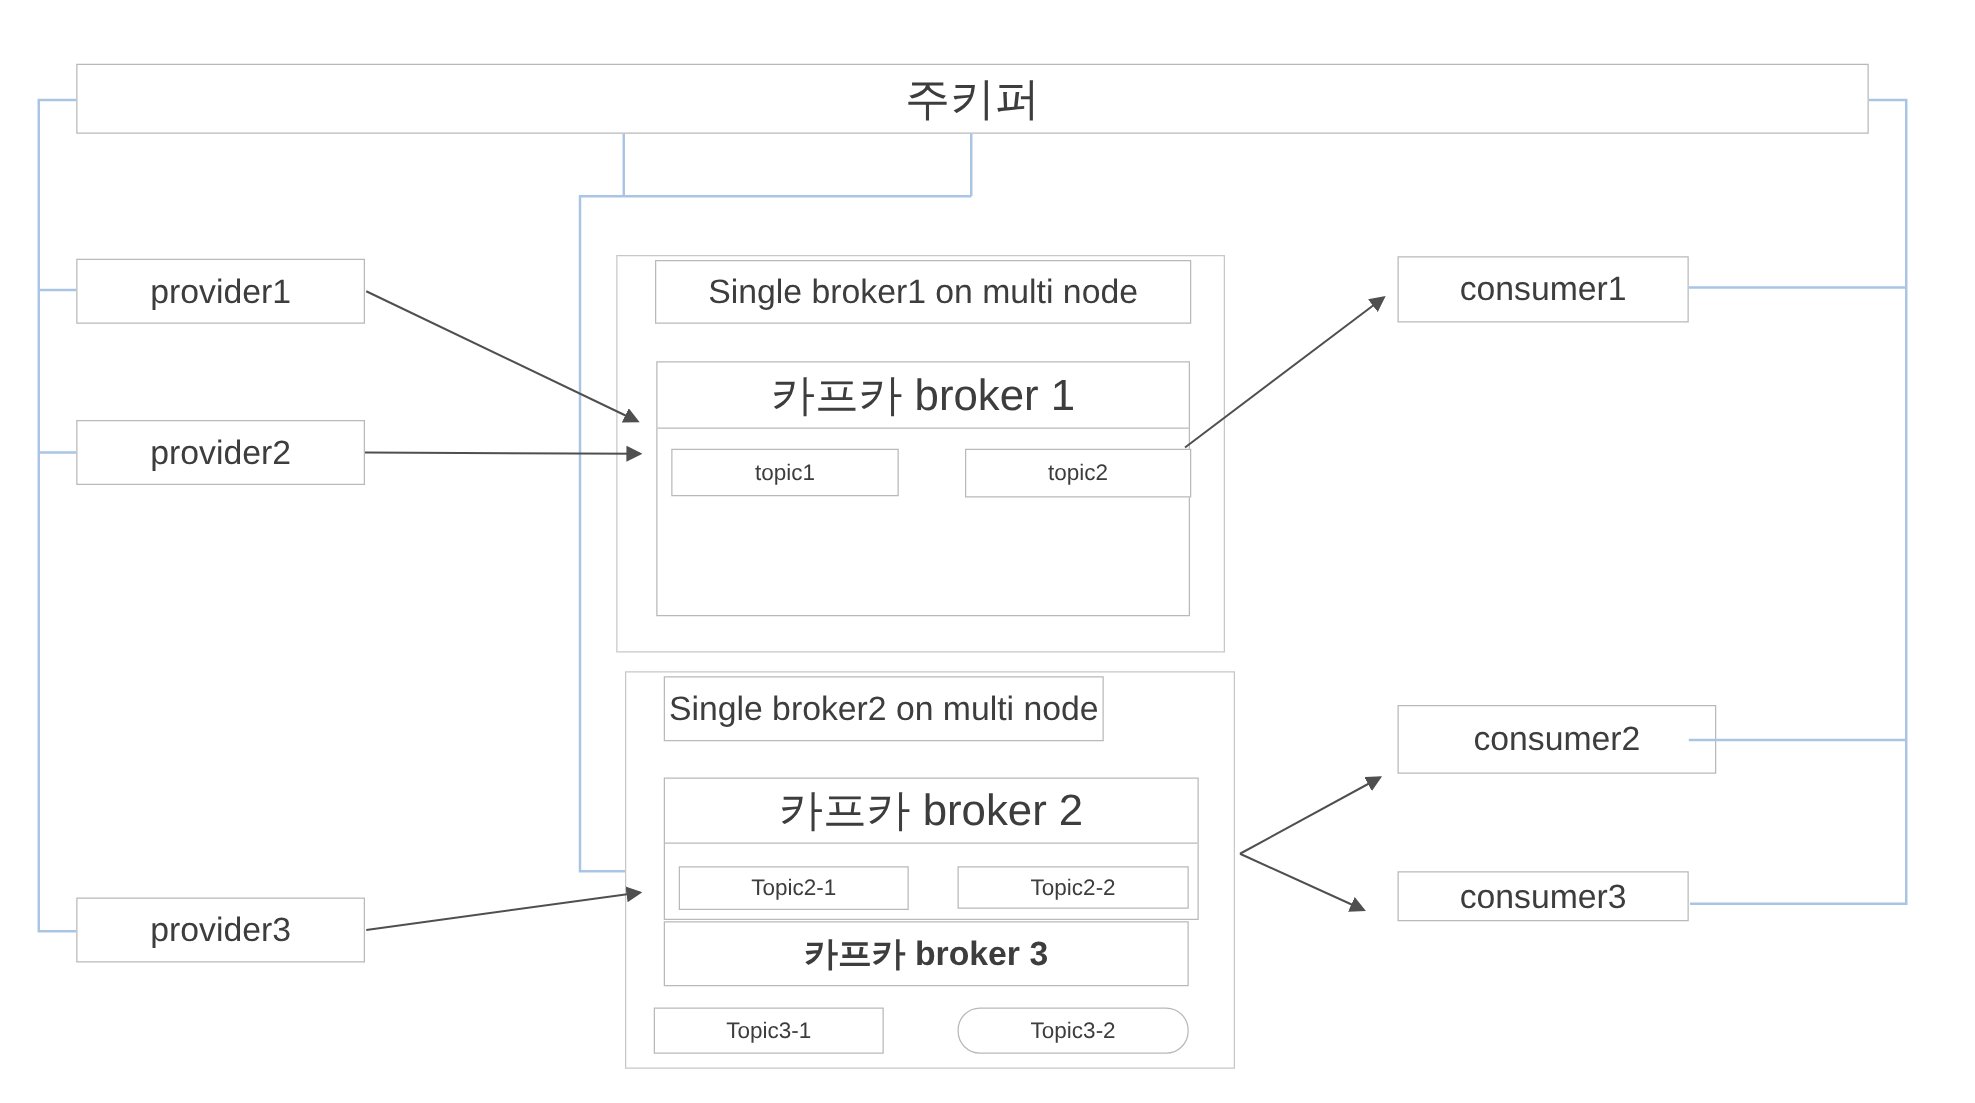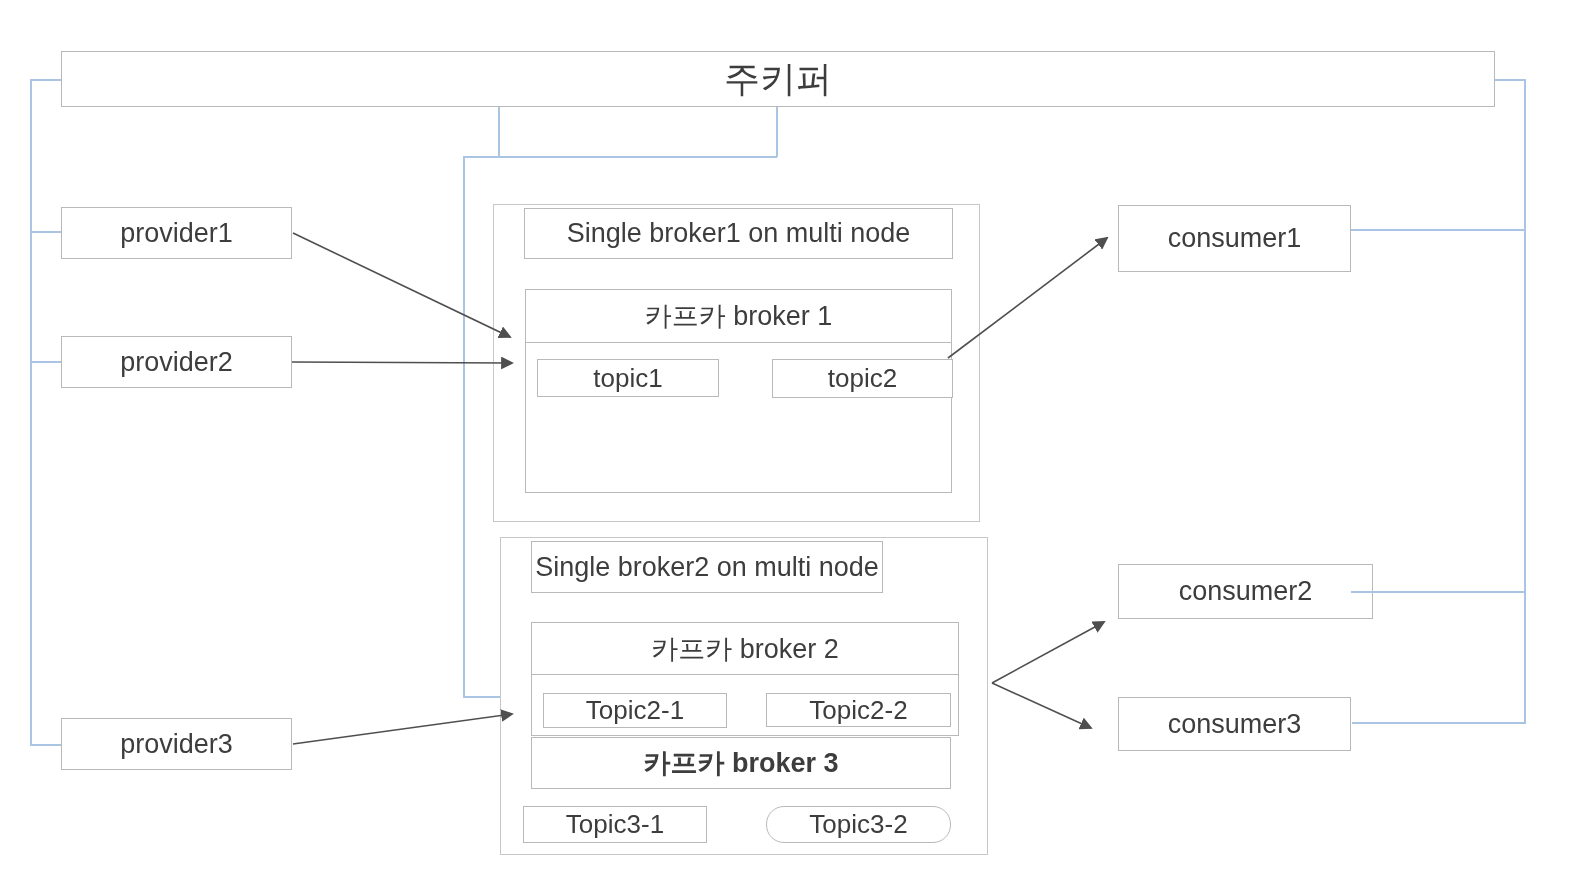--- a/index.html
+++ b/index.html
@@ -23,24 +23,24 @@
   .node{
     position:absolute;box-sizing:border-box;background:#fff;
     border:1.5px solid var(--border);
     display:flex;align-items:center;justify-content:center;
     font-size:27px;color:var(--text);white-space:nowrap;z-index:2;
   }
   .container-box{position:absolute;box-sizing:border-box;background:#fff;border:1.5px solid var(--border-light);z-index:1;}
   .broker{flex-direction:column;justify-content:flex-start;padding:0;}
   .broker-head{
     box-sizing:border-box;width:100%;display:flex;align-items:center;justify-content:center;
-    border-bottom:1.5px solid var(--border);font-size:27px;
+    border-bottom:1.5px solid var(--border);font-size:35px;
   }
   .title-lg{font-size:36px;}
-  .topic{font-size:26px;z-index:3;}
+  .topic{font-size:18px;z-index:3;}
 </style>
 </head>
 <body>
 
 <div class="stage">
 
   <svg class="wires" viewBox="0 0 1580 882" aria-hidden="true">
     <defs>
       <marker id="ah" viewBox="0 0 10 10" refX="8.5" refY="5" markerWidth="8" markerHeight="8" orient="auto-start-reverse">
         <path class="ah" d="M0,0 L10,5 L0,10 z"></path>
@@ -69,23 +69,23 @@
       <line x1="992" y1="683" x2="1091" y2="728" marker-end="url(#ah)"></line>
     </g>
   </svg>
 
   <div class="node title-lg" style="left:61px;top:51px;width:1434px;height:56px;">주키퍼</div>
 
   <div class="node" style="left:61px;top:207px;width:231px;height:52px;">provider1</div>
   <div class="node" style="left:61px;top:336px;width:231px;height:52px;">provider2</div>
   <div class="node" style="left:61px;top:718px;width:231px;height:52px;">provider3</div>
 
-  <div class="node" style="left:1118px;top:205px;width:233px;height:67px;">consumer1</div>
+  <div class="node" style="left:1118px;top:205px;width:233px;height:53px;">consumer1</div>
   <div class="node" style="left:1118px;top:564px;width:255px;height:55px;">consumer2</div>
-  <div class="node" style="left:1118px;top:697px;width:233px;height:54px;">consumer3</div>
+  <div class="node" style="left:1118px;top:697px;width:233px;height:40px;">consumer3</div>
 
   <div class="container-box" style="left:493px;top:204px;width:487px;height:318px;"></div>
   <div class="node" style="left:524px;top:208px;width:429px;height:51px;">Single broker1 on multi node</div>
   <div class="node broker" style="left:525px;top:289px;width:427px;height:204px;">
     <div class="broker-head" style="height:53px;">카프카 broker 1</div>
   </div>
   <div class="node topic" style="left:537px;top:359px;width:182px;height:38px;">topic1</div>
   <div class="node topic" style="left:761px;top:359px;width:181px;height:39px;margin-left:11px;">topic2</div>
 
   <div class="container-box" style="left:500px;top:537px;width:488px;height:318px;"></div>

